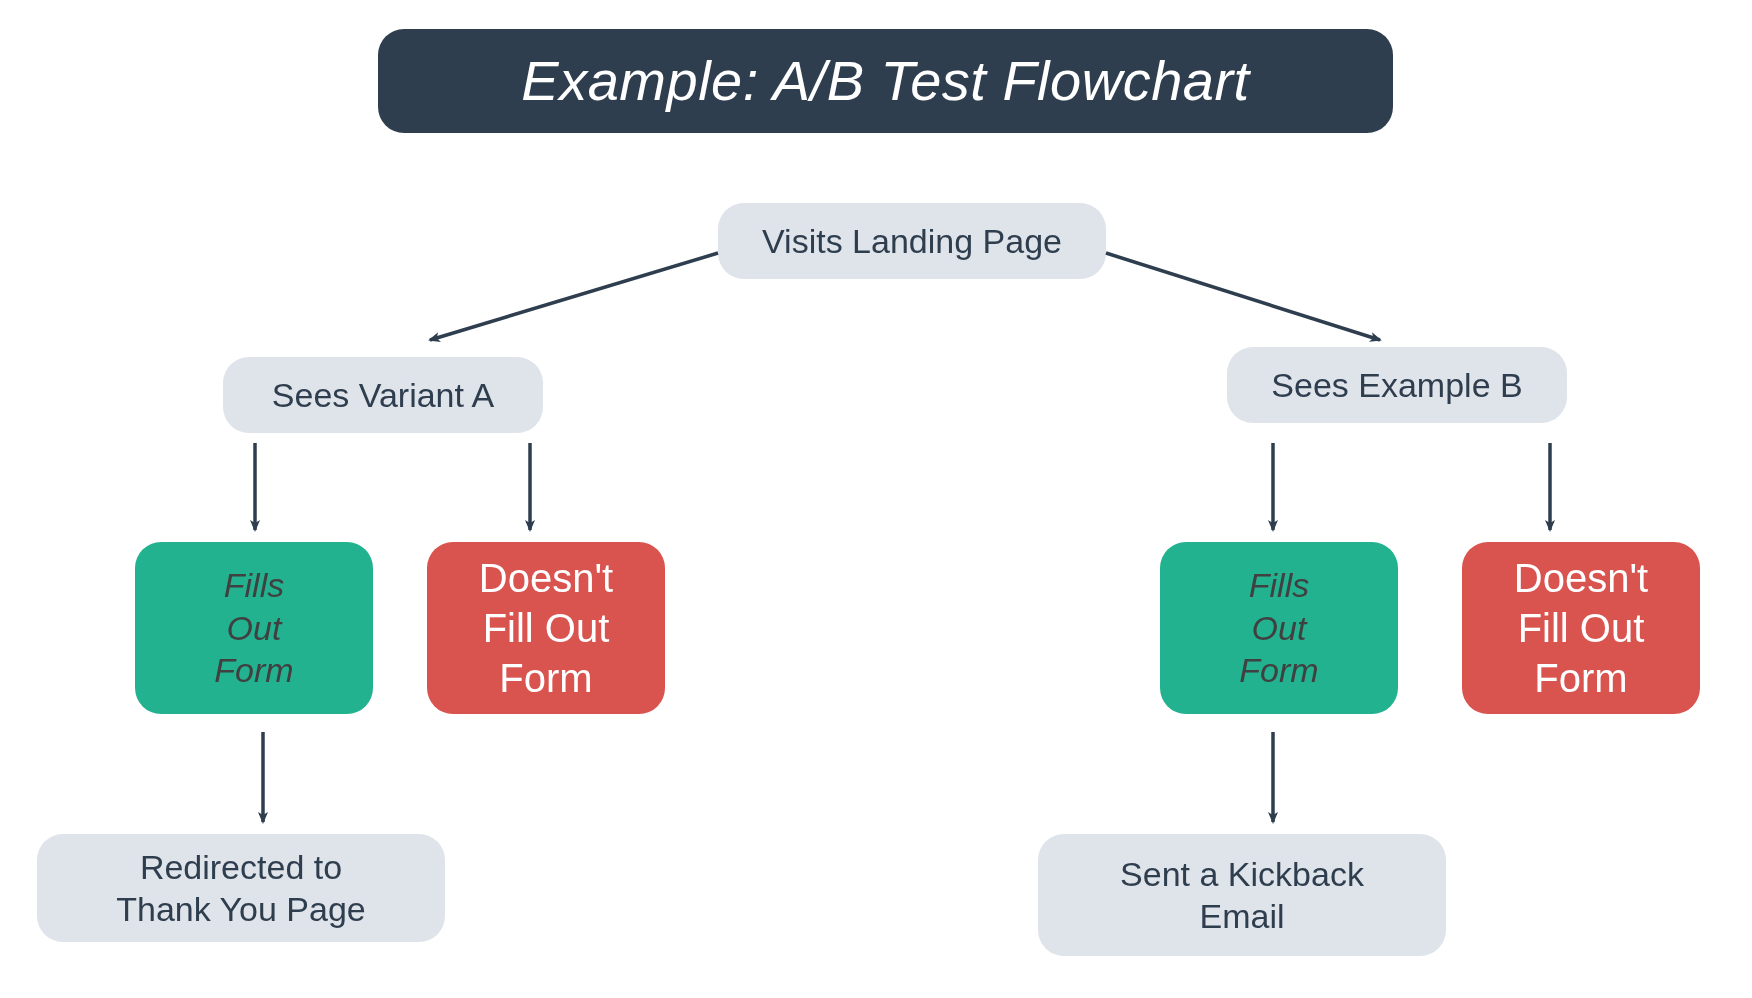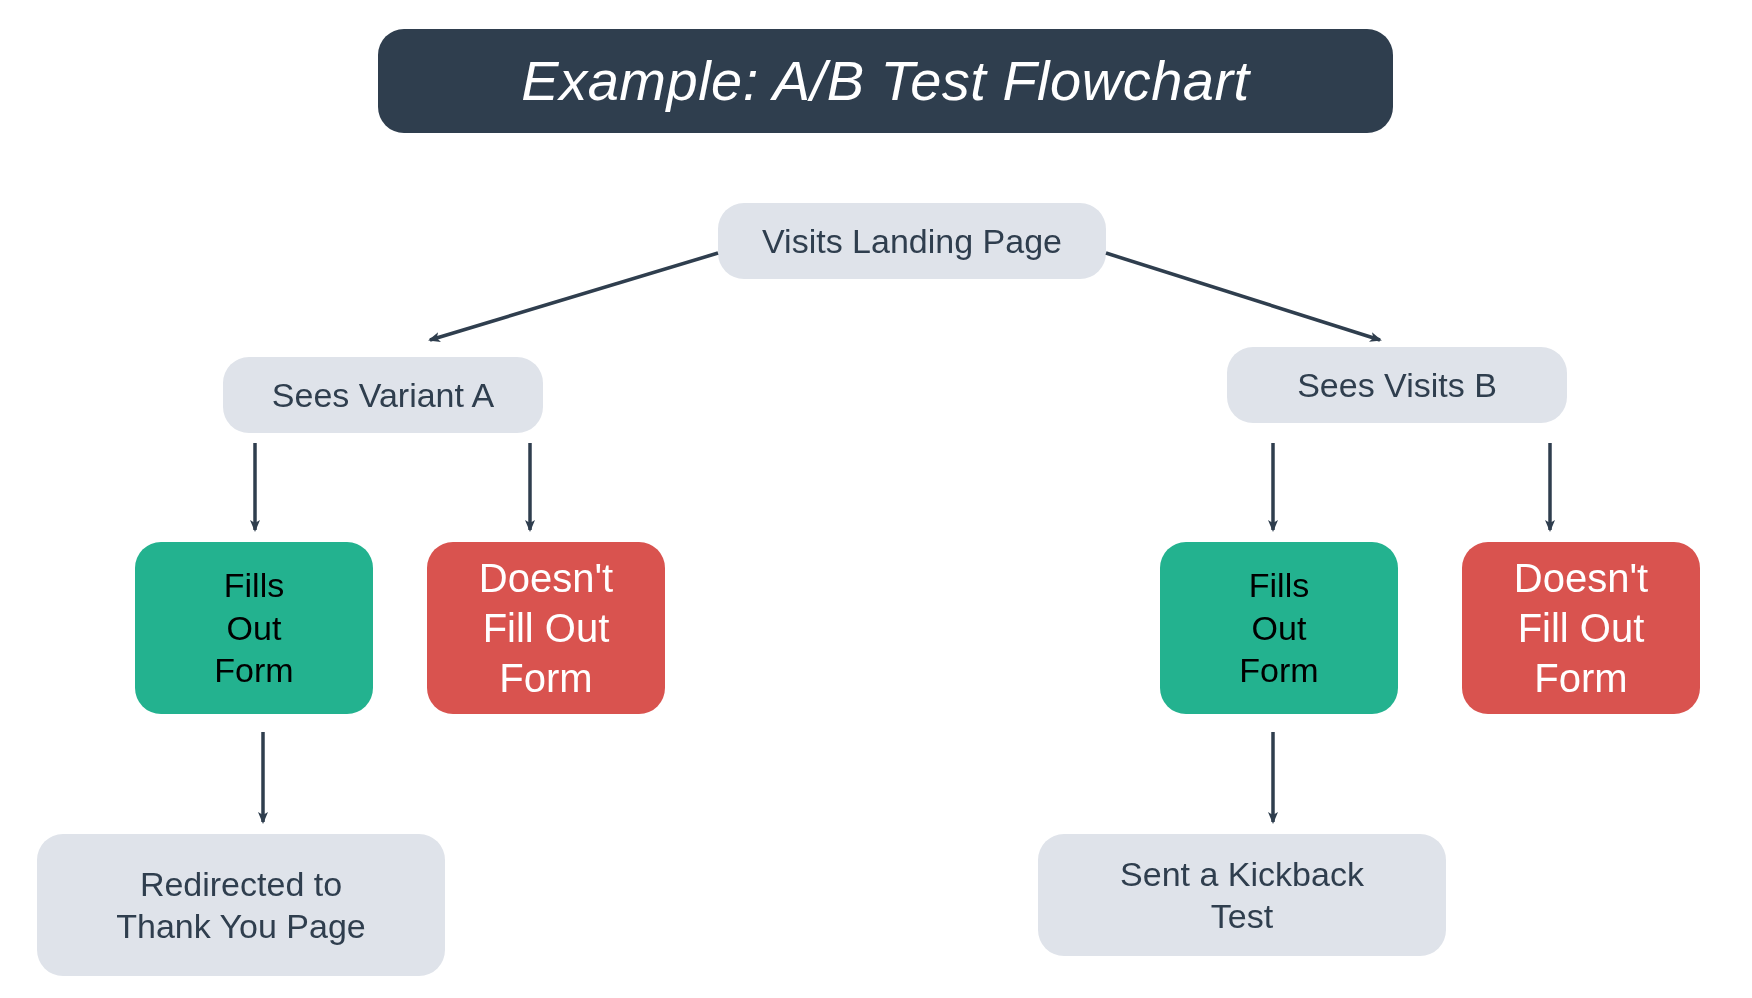--- a/index.html
+++ b/index.html
@@ -31,22 +31,23 @@
     font-weight: 500;
     letter-spacing: 0.5px;
   }
   .grey {
     background: #dfe3ea;
     color: #2f3e4e;
     font-size: 34px;
   }
   .green {
     background: #23b28f;
-    color: #000000;
+    color: #404040;
     font-size: 34px;
+    font-style: italic;
   }
   .red {
     background: #d9534f;
     color: #ffffff;
     font-size: 40px;
   }
   svg.arrows {
     position: absolute;
     left: 0;
     top: 0;
@@ -57,43 +58,43 @@
 </style>
 </head>
 <body>
 
 <div class="box title" style="left:378px; top:29px; width:1015px; height:104px;">Example: A/B Test Flowchart</div>
 
 <div class="box grey" style="left:718px; top:203px; width:388px; height:76px;">Visits Landing Page</div>
 
 <div class="box grey" style="left:223px; top:357px; width:320px; height:76px;">Sees Variant A</div>
 
-<div class="box grey" style="left:1227px; top:347px; width:340px; height:76px;">Sees Visits B</div>
+<div class="box grey" style="left:1227px; top:347px; width:340px; height:76px;">Sees Example B</div>
 
 <div class="box green" style="left:135px; top:542px; width:238px; height:172px; white-space:pre-line;">Fills
 Out
 Form</div>
 
 <div class="box red" style="left:427px; top:542px; width:238px; height:172px; white-space:pre-line;">Doesn't
 Fill Out
 Form</div>
 
 <div class="box green" style="left:1160px; top:542px; width:238px; height:172px; white-space:pre-line;">Fills
 Out
 Form</div>
 
 <div class="box red" style="left:1462px; top:542px; width:238px; height:172px; white-space:pre-line;">Doesn't
 Fill Out
 Form</div>
 
-<div class="box grey" style="left:37px; top:834px; width:408px; height:142px; white-space:pre-line;">Redirected to
+<div class="box grey" style="left:37px; top:834px; width:408px; height:108px; white-space:pre-line;">Redirected to
 Thank You Page</div>
 
 <div class="box grey" style="left:1038px; top:834px; width:408px; height:122px; white-space:pre-line;">Sent a Kickback
-Test</div>
+Email</div>
 
 <svg class="arrows">
   <defs>
     <marker id="arrowhead" markerWidth="12" markerHeight="12" refX="10" refY="5" orient="auto" markerUnits="userSpaceOnUse">
       <path d="M0,0 L12,5 L0,10 L3,5 Z" fill="#2f3e4e"></path>
     </marker>
   </defs>
   <g stroke="#2f3e4e" stroke-width="3.5" fill="none" marker-end="url(#arrowhead)">
 
     <line x1="718" y1="253" x2="430" y2="340"></line>

